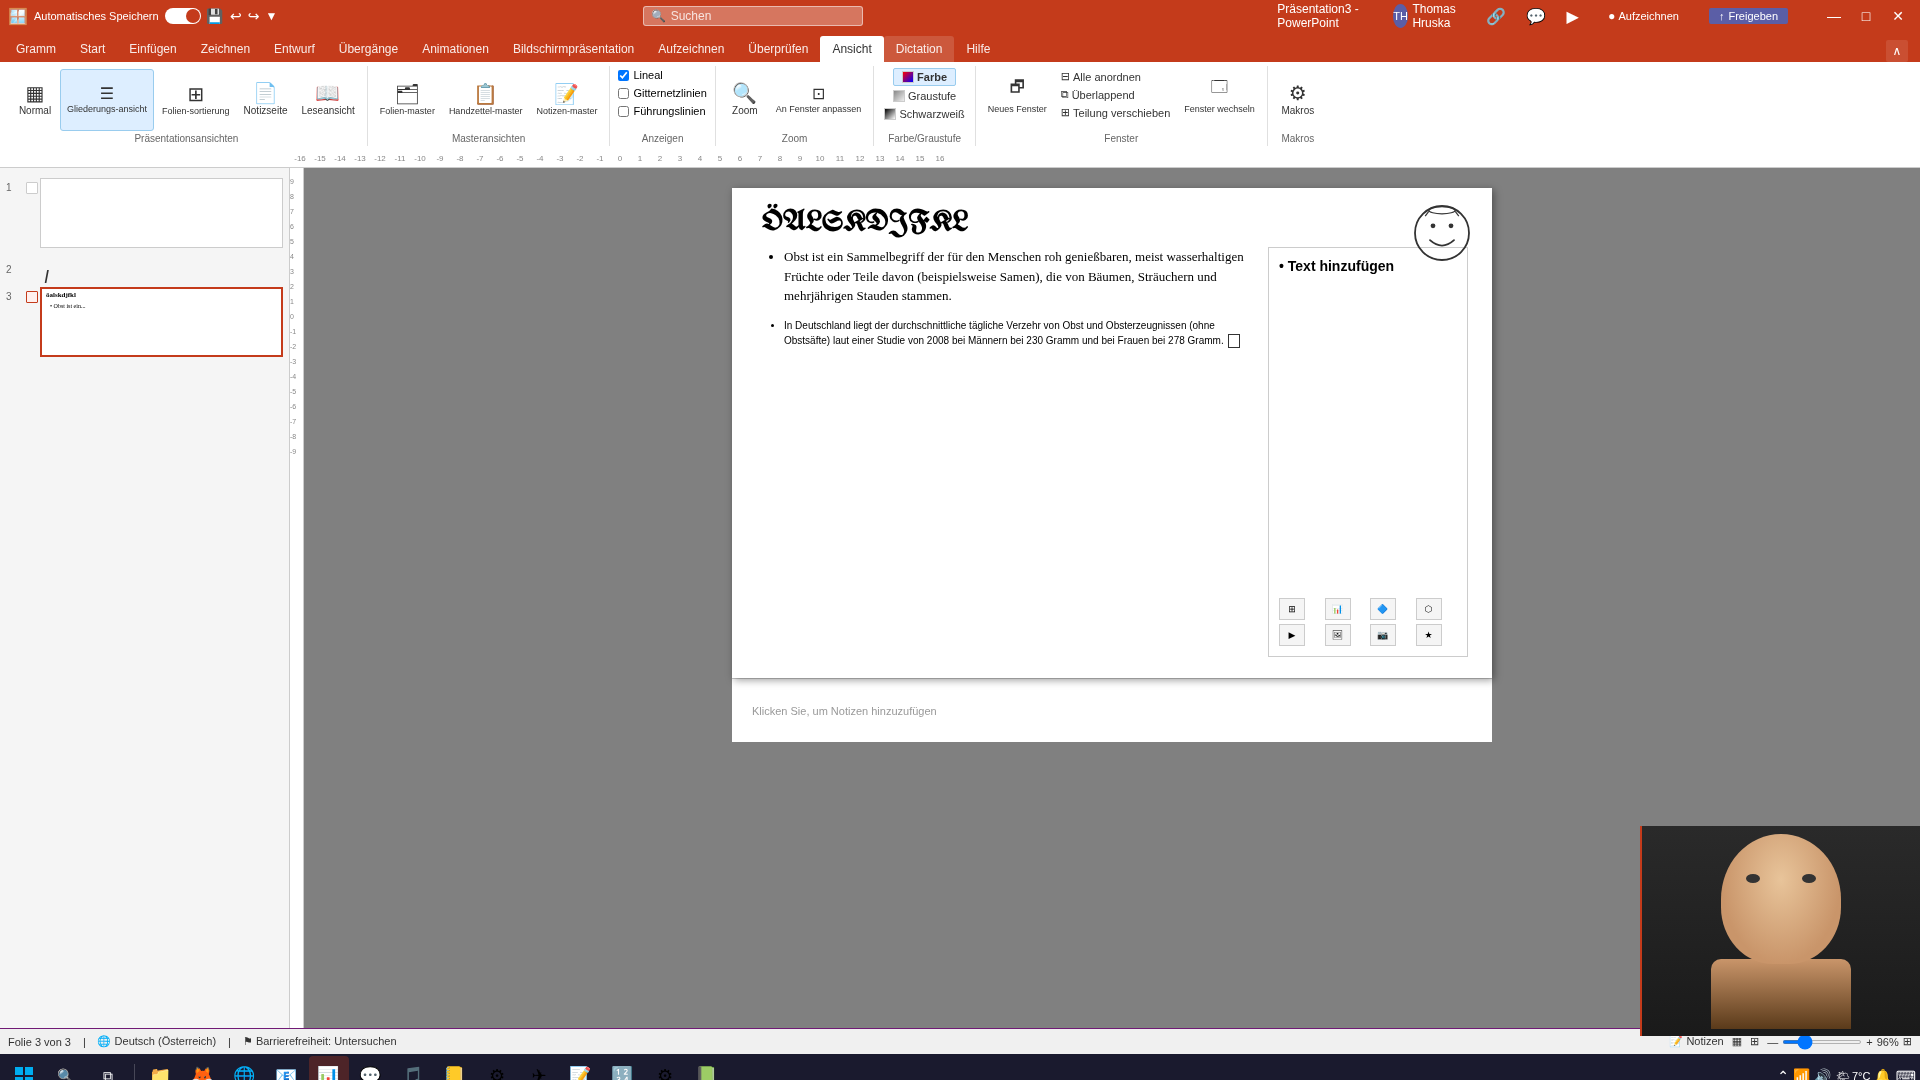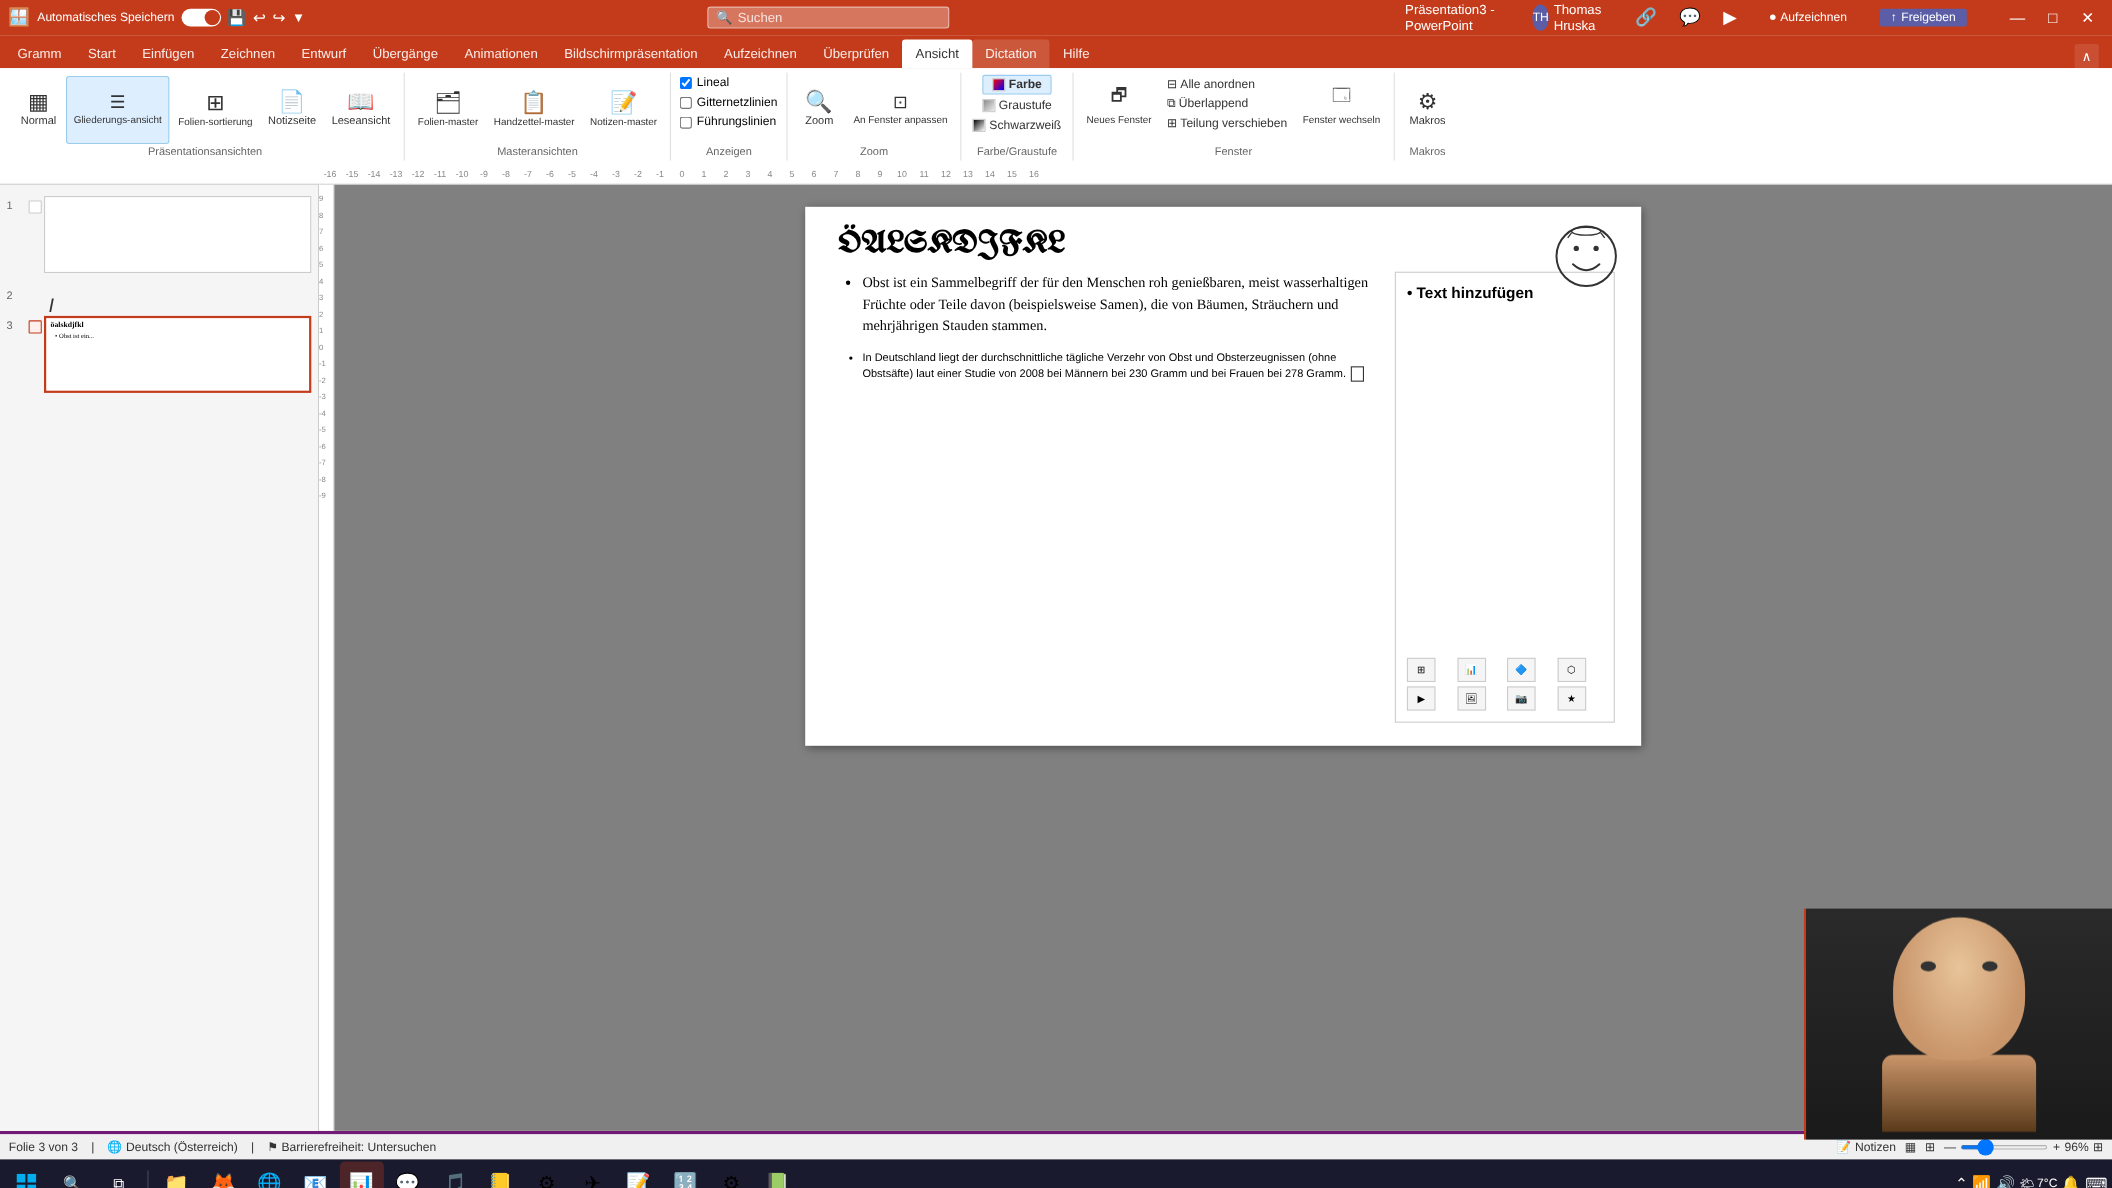--- a/index.html
+++ b/index.html
@@ -271,21 +271,21 @@
       align-items: center;
       padding: 0 20px;
       font-size: 11px;
       color: #999;
     }
 
     
     #statusbar {
       height: 26px;
       background: #f0f0f0;
-      border-top: 3px solid #701a75;
+      border-top: 1px solid #701a75;
       display: flex;
       align-items: center;
       padding: 0 8px;
       font-size: 11px;
       color: #333;
       gap: 12px;
     }
     .status-right { margin-left: auto; display: flex; align-items: center; gap: 8px; }
 
     
@@ -690,20 +690,23 @@
             <div class="slide-icon-btn">⬡</div>
             <div class="slide-icon-btn">▶</div>
             <div class="slide-icon-btn">🖼</div>
             <div class="slide-icon-btn">📷</div>
             <div class="slide-icon-btn">★</div>
           </div>
         </div>
       </div>
     </div>
 
+    <div id="notes-panel" style="width:760px; margin-top:0;">
+      <span>Klicken Sie, um Notizen hinzuzufügen</span>
+    </div>
   </div>
 </div>
 
 <div id="statusbar">
   <span>Folie 3 von 3</span>
   <span>|</span>
   <span>
     <span>🌐</span>
     <span>Deutsch (Österreich)</span>
   </span>

